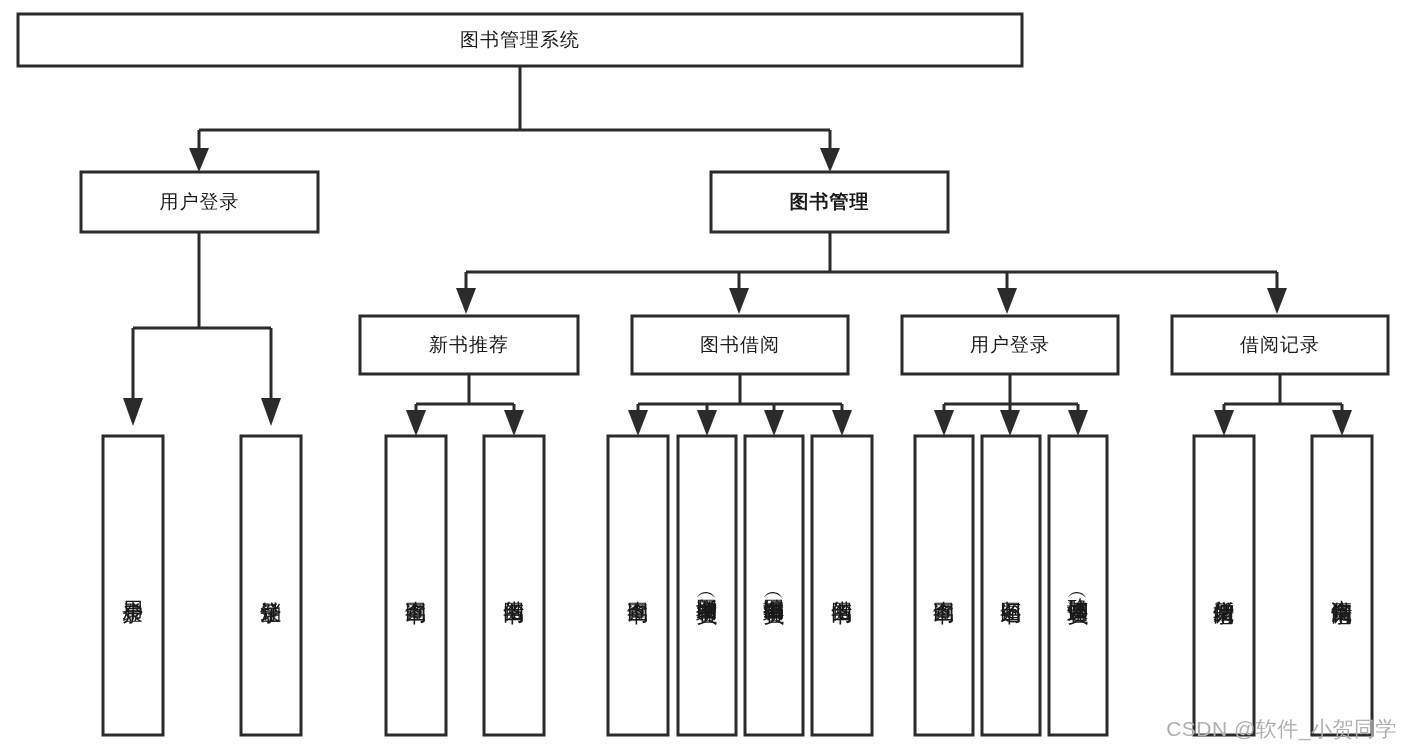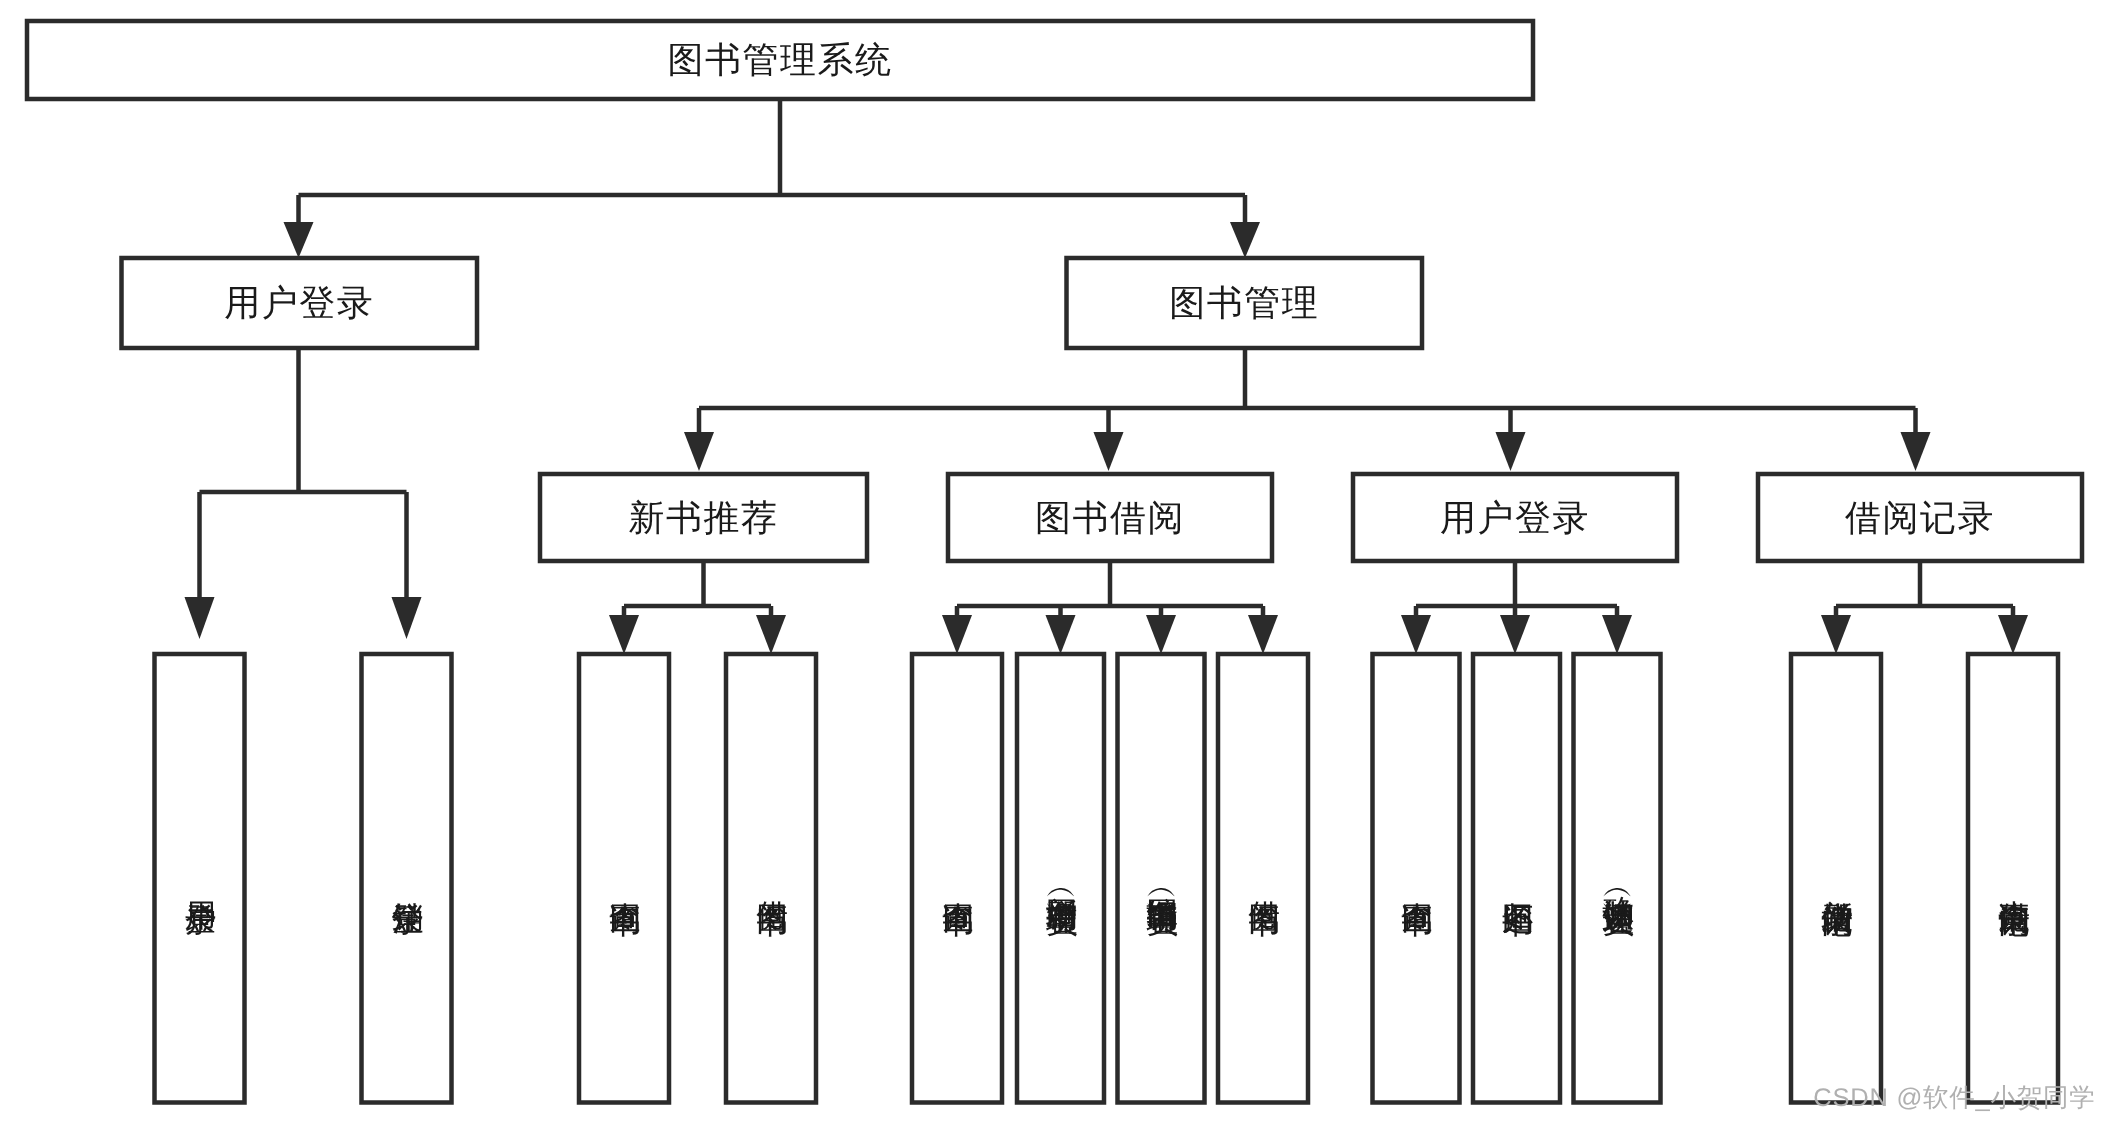--- a/index.html
+++ b/index.html
@@ -55,32 +55,32 @@
     text-align: center;
     pointer-events: none;
     box-sizing: border-box;
     overflow: hidden;
   }
   .hlabel-wrap {
     position: absolute;
     display: flex;
     align-items: center;
     justify-content: center;
-    font-size: 24px;
+    font-size: 19px;
     color: #1a1a1a;
     letter-spacing: 1px;
     pointer-events: none;
     box-sizing: border-box;
     white-space: nowrap;
   }
   #watermark {
     position: absolute;
     right: 8px;
     bottom: 4px;
-    font-size: 17px;
+    font-size: 21px;
     color: #b0b0b0;
     font-family: "Liberation Sans", "DejaVu Sans", sans-serif;
     letter-spacing: 0.5px;
     white-space: nowrap;
   }
 </style>
 </head>
 <body>
 
 <div id="diagram-root">
@@ -145,21 +145,21 @@
     <rect class="node-rect" x="982" y="436" width="58" height="299"></rect>
     <rect class="node-rect" x="1049" y="436" width="58" height="299"></rect>
 
     <rect class="node-rect" x="1194" y="436" width="60" height="299"></rect>
     <rect class="node-rect" x="1312" y="436" width="60" height="299"></rect>
   </svg>
 
   <div class="hlabel-wrap" style="left:18px; top:14px; width:1004px; height:52px;">图书管理系统</div>
 
   <div class="hlabel-wrap" style="left:81px; top:172px; width:237px; height:60px;">用户登录</div>
-  <div class="hlabel-wrap" style="left:711px; top:172px; width:237px; height:60px;">图书管理</div>
+  <div class="hlabel-wrap" style="left:711px; top:172px; width:237px; height:60px;font-weight:bold;">图书管理</div>
 
   <div class="hlabel-wrap" style="left:360px; top:316px; width:218px; height:58px;">新书推荐</div>
   <div class="hlabel-wrap" style="left:632px; top:316px; width:216px; height:58px;text-align:right;">图书借阅</div>
   <div class="hlabel-wrap" style="left:902px; top:316px; width:216px; height:58px;">用户登录</div>
   <div class="hlabel-wrap" style="left:1172px; top:316px; width:216px; height:58px;">借阅记录</div>
 
   <div class="vlabel-wrap" style="left:103px; top:436px; width:60px; height:299px;">用户登录</div>
   <div class="vlabel-wrap" style="left:241px; top:436px; width:60px; height:299px;">注销登录</div>
 
   <div class="vlabel-wrap" style="left:386px; top:436px; width:60px; height:299px;">查询图书</div>

